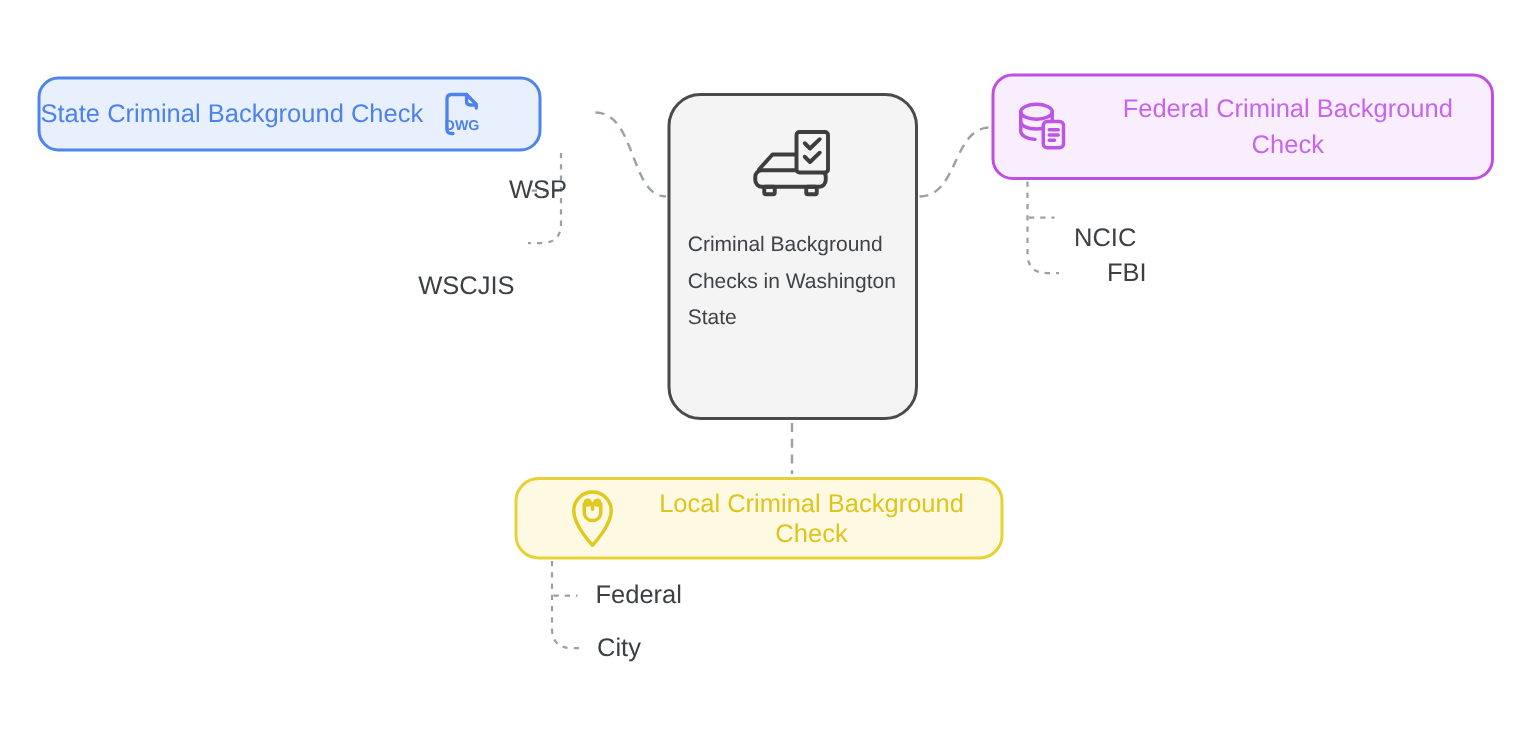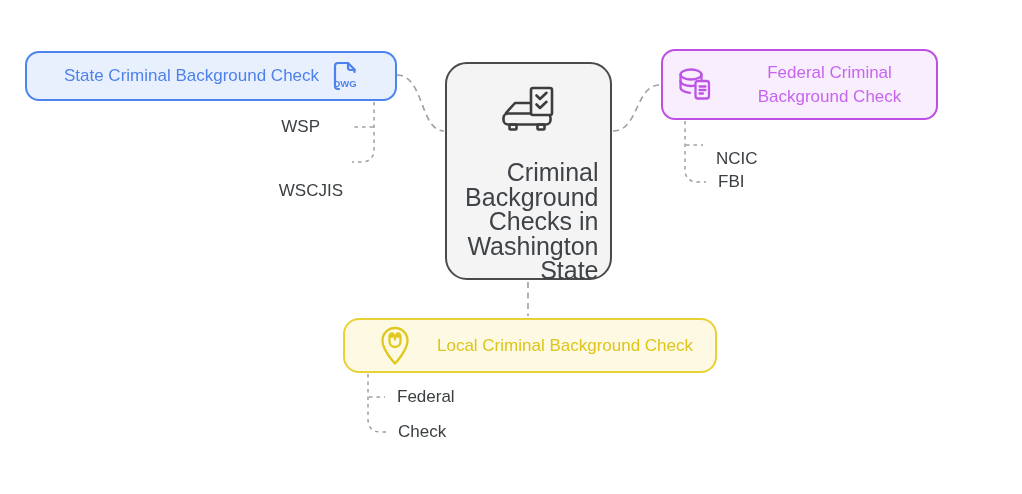--- a/index.html
+++ b/index.html
@@ -7,43 +7,43 @@
     position:relative;width:1022px;height:494px;background:#ffffff;overflow:hidden;
     font-family:"Liberation Sans","DejaVu Sans",sans-serif;
   }
   svg.connector-layer{position:absolute;left:0;top:0;width:1022px;height:494px;pointer-events:none;}
   .conn{fill:none;stroke:#9aa0a6;stroke-width:1.6;stroke-dasharray:6 4.5;stroke-linecap:butt;}
   .conn-child{fill:none;stroke:#9aa0a6;stroke-width:1.5;stroke-dasharray:3.5 4;stroke-linecap:butt;}
 
   .node{position:absolute;box-sizing:border-box;display:flex;align-items:center;border:2px solid;cursor:pointer;}
 
   .node-state{
-    left:25px;top:51px;width:372px;height:50px;border-radius:14px;
+    left:25px;top:51px;width:336px;height:50px;border-radius:14px;
     border-color:#4e84ed;background:#e9f0fd;color:#4d82ec;
-    justify-content:center;gap:12px;font-size:17px;
+    gap:12px;font-size:17px;
   }
   .node-federal{
-    left:661px;top:49px;width:277px;height:71px;border-radius:14px;
+    left:661px;top:49px;width:335px;height:71px;border-radius:14px;
     border-color:#bd4fe3;background:#f9eefe;color:#c765ee;
     padding-left:14px;gap:10px;font-size:17px;
   }
   .node-federal .title{flex:1;text-align:center;line-height:24px;display:flex;justify-content:center;}
   .node-federal .title span{display:inline-block;max-width:240px;}
   .node-local{
-    left:343px;top:318px;width:374px;height:55px;border-radius:16px;
+    left:343px;top:318px;width:326px;height:55px;border-radius:16px;
     border-color:#e7d235;background:#fdf9e3;color:#ddc51d;
     padding-left:32px;gap:12px;font-size:17px;
   }
   .node-local .title{flex:1;text-align:center;padding-right:10px;}
   .node-center{
     left:445px;top:62px;width:167px;height:218px;border-radius:22px;
     border-color:#4a4a4a;background:#f4f4f4;color:#3f4347;
     flex-direction:column;justify-content:flex-start;padding-top:22px;
   }
-  .node-center .title{margin-top:22px;width:140px;text-align:right;font-size:25px;line-height:24.5px;}
+  .node-center .title{margin-top:12px;width:140px;text-align:left;font-size:14px;line-height:24.5px;}
 
   .child-label{
     position:absolute;font-size:17px;color:#3c4043;transform:translateY(-50%);
     white-space:nowrap;cursor:pointer;
   }
   .icon{display:block;flex:0 0 auto;}
 </style>
 </head>
 <body>
 
@@ -107,20 +107,20 @@
     <svg class="icon" width="36" height="40" viewBox="0 0 36 40" fill="none" stroke="#e0c81f" stroke-width="2.3" stroke-linecap="round" stroke-linejoin="round">
       <path d="M18,37.5 C18,37.5 5.5,24.5 5.5,14.5 A12.5,12.5 0 0 1 30.5,14.5 C30.5,24.5 18,37.5 18,37.5 Z"></path>
       <path d="M12.5,10 h11 v5.3 c0,3.6 -2.4,5.7 -5.5,5.7 c-3.1,0 -5.5,-2.1 -5.5,-5.7 Z"></path>
       <path d="M18,10 V13.5"></path>
       <circle cx="14.8" cy="9" r="1.6"></circle>
       <circle cx="21.2" cy="9" r="1.6"></circle>
     </svg>
     <div class="title">Local Criminal Background Check</div>
   </div>
 
-  <div class="child-label" style="right:702px;top:127px;">WSP</div>
+  <div class="child-label" style="right:644px;top:127px;">WSP</div>
   <div class="child-label" style="right:679px;top:163px;margin-top:28px;">WSCJIS</div>
   <div class="child-label" style="left:716px;top:159px;">NCIC</div>
-  <div class="child-label" style="left:718px;top:182px;">FBI</div>
+  <div class="child-label" style="left:738px;top:182px;">FBI</div>
   <div class="child-label" style="left:397px;top:397px;">Federal</div>
-  <div class="child-label" style="left:398px;top:432px;">Check</div>
+  <div class="child-label" style="left:398px;top:432px;">City</div>
 
 </div>
 
 </body></html>

